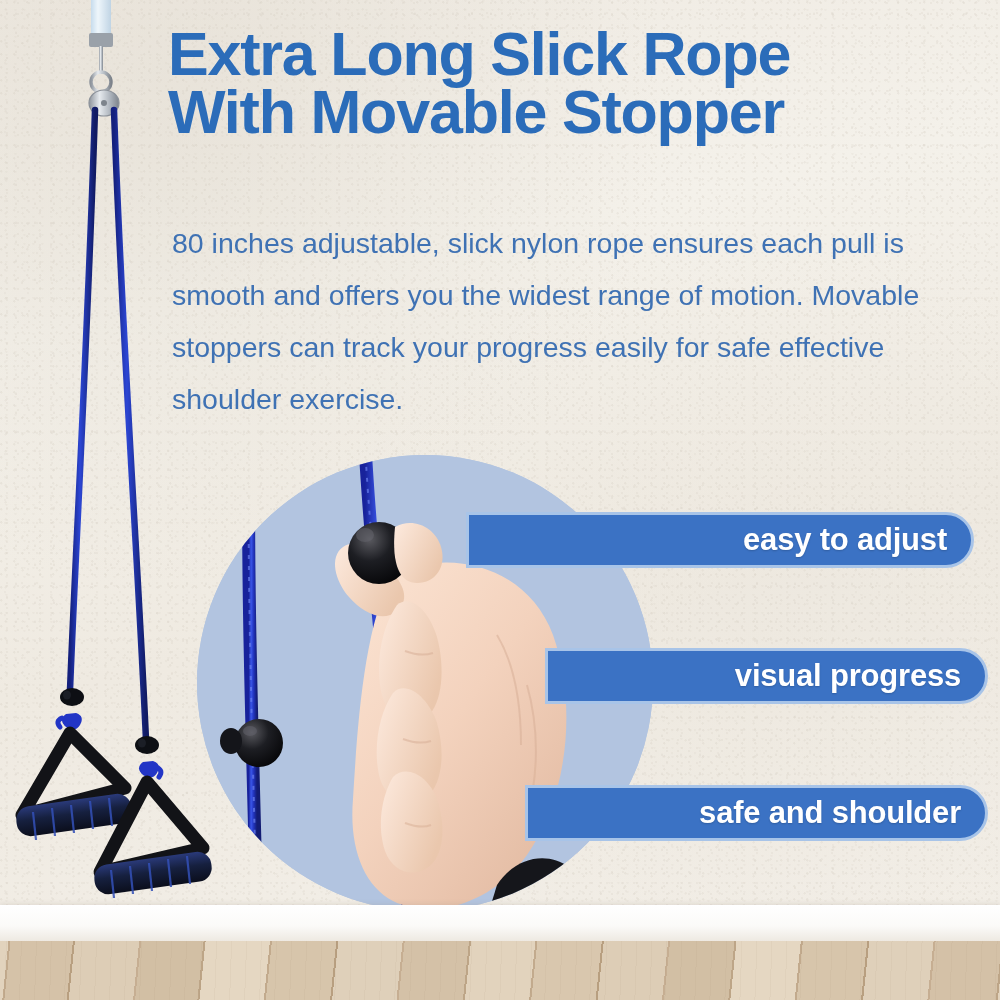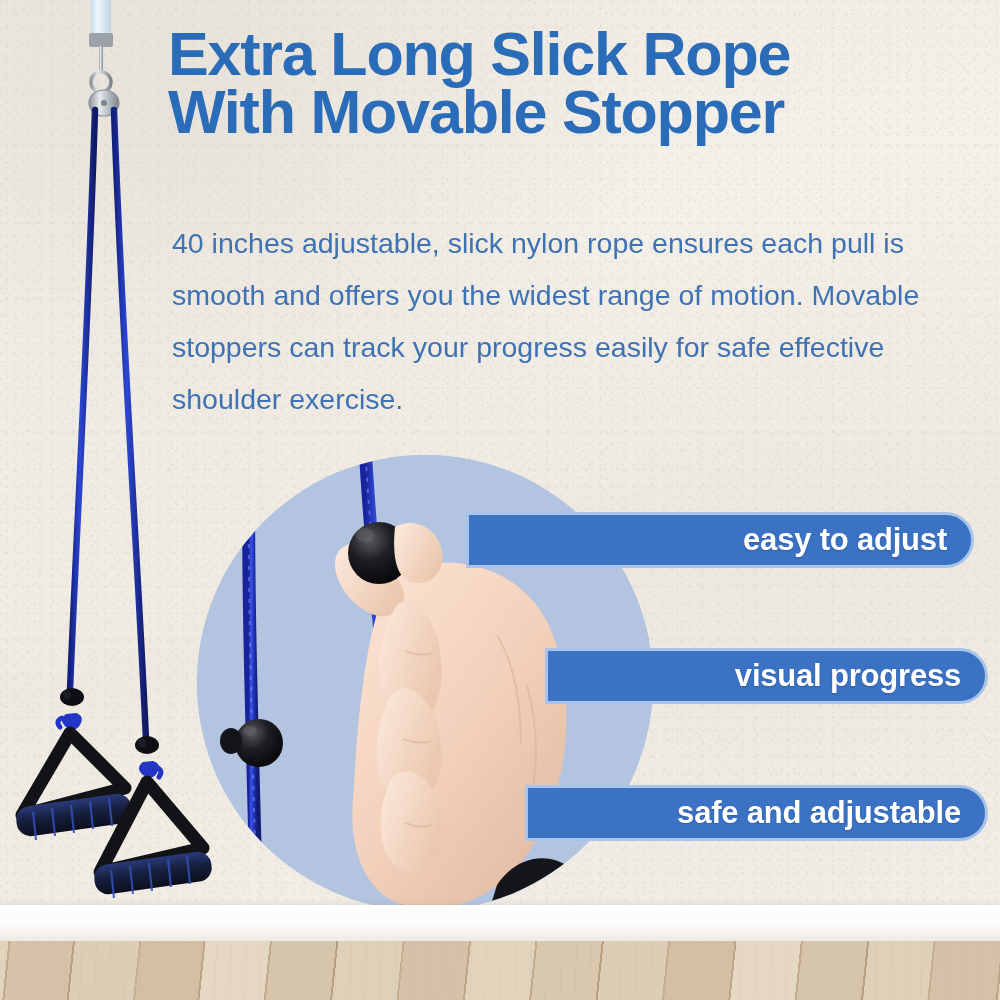--- a/index.html
+++ b/index.html
@@ -217,21 +217,21 @@
           <line x1="168" y1="859" x2="171" y2="887"></line>
           <line x1="187" y1="856" x2="190" y2="884"></line>
         </g>
       </g>
     </svg>
   </div>
 
   <h1 class="headline">Extra Long Slick Rope
 With Movable Stopper</h1>
 
-  <p class="subcopy">40 inches adjustable, slick nylon rope ensures each pull is smooth and offers you the widest range of motion. Movable stoppers can track your progress easily for safe effective shoulder exercise.</p>
+  <p class="subcopy">80 inches adjustable, slick nylon rope ensures each pull is smooth and offers you the widest range of motion. Movable stoppers can track your progress easily for safe effective shoulder exercise.</p>
 
   <div class="inset">
     <svg width="456" height="456" viewBox="0 0 456 456" xmlns="http://www.w3.org/2000/svg" aria-hidden="true">
       <defs>
         <linearGradient id="ropeG2" x1="0" y1="0" x2="1" y2="0">
           <stop offset="0%" stop-color="#18229b"></stop>
           <stop offset="30%" stop-color="#3a56e8"></stop>
           <stop offset="60%" stop-color="#2234bd"></stop>
           <stop offset="100%" stop-color="#131c73"></stop>
         </linearGradient>
@@ -308,21 +308,21 @@
     </svg>
   </div>
 
   <div class="badge badge-1">
     <span class="badge-label">easy to adjust</span>
   </div>
   <div class="badge badge-2">
     <span class="badge-label">visual progress</span>
   </div>
   <div class="badge badge-3">
-    <span class="badge-label">safe and adjustable</span>
+    <span class="badge-label">safe and shoulder</span>
   </div>
 
   <div class="baseboard"></div>
   <div class="floor">
     <div class="planks"></div>
     <div class="grain"></div>
   </div>
 
 </div>
 

